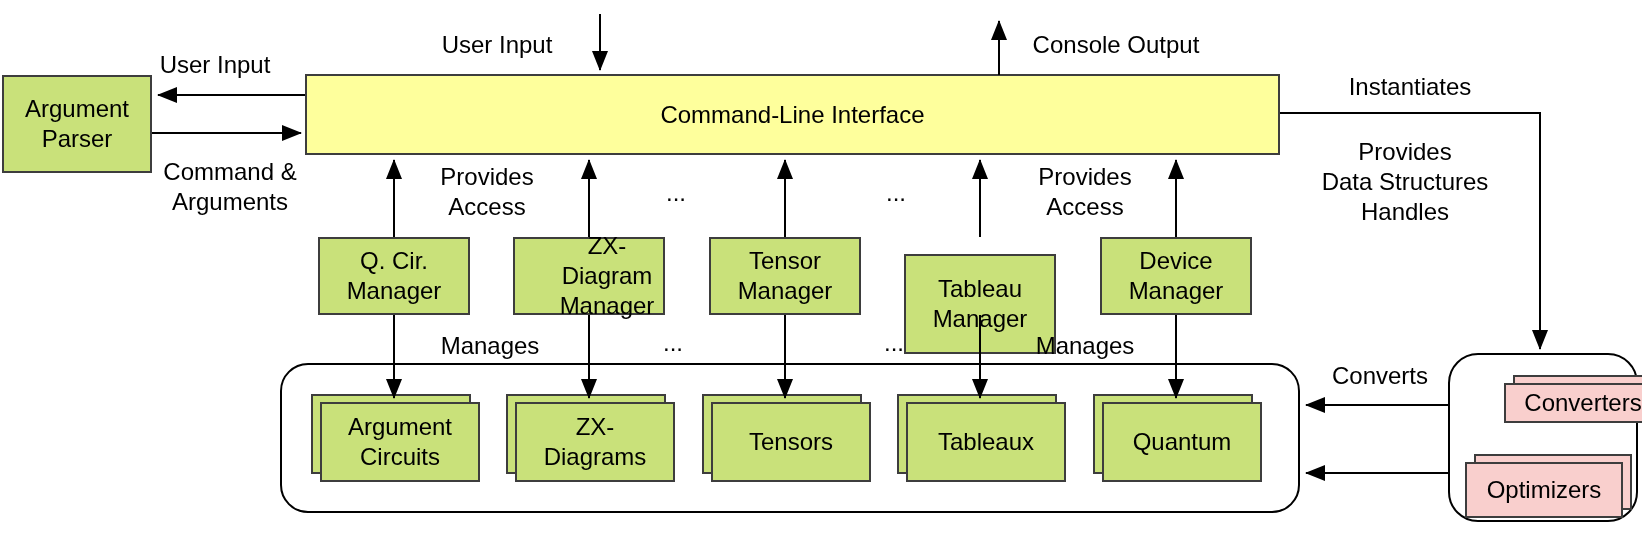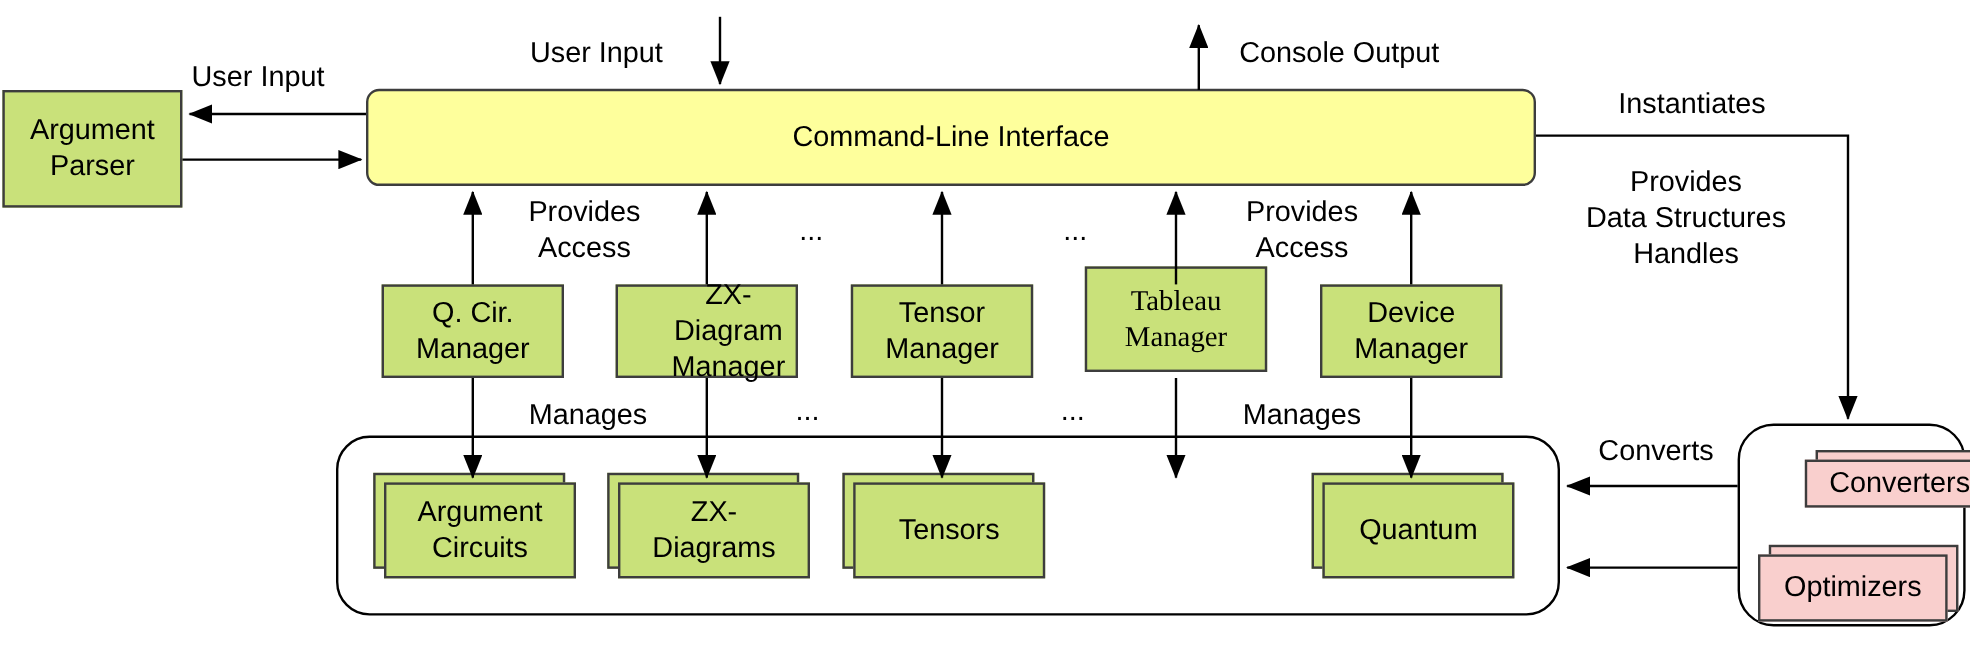--- a/index.html
+++ b/index.html
@@ -7,21 +7,21 @@
     position:relative;width:1642px;height:538px;background:#ffffff;overflow:hidden;
     font-family:"Liberation Sans","DejaVu Sans",sans-serif;color:#000;
   }
   
   .box{
     position:absolute;display:flex;align-items:center;justify-content:center;
     text-align:center;white-space:pre-line;font-size:24px;line-height:30px;
     border:2px solid var(--border);box-sizing:border-box;
   }
   .green{background:var(--green);}
-  .yellow{background:var(--yellow);border-radius:11px;}
+  .yellow{background:var(--yellow);}
   
   .stack{position:absolute;}
   .stack .back,.stack .front{
     position:absolute;left:0;top:0;width:100%;height:100%;
     border:2px solid var(--border);box-sizing:border-box;
   }
   .stack .front{
     display:flex;align-items:center;justify-content:center;text-align:center;
     white-space:pre-line;font-size:24px;line-height:30px;
   }
@@ -57,56 +57,62 @@
 Parser</div>
 
   <div class="box yellow layer-nodes" style="left:305px;top:74px;width:975px;height:81px;">Command-Line Interface</div>
 
   <div class="box green layer-nodes" style="left:318px;top:237px;width:152px;height:78px;">Q. Cir.
 Manager</div>
   <div class="box green layer-nodes" style="left:513px;top:237px;width:152px;height:78px;padding-left:36px;">ZX-Diagram
 Manager</div>
   <div class="box green layer-nodes" style="left:709px;top:237px;width:152px;height:78px;">Tensor
 Manager</div>
-  <div class="box green layer-nodes" style="left:904px;top:222px;width:152px;height:88px;font-family:Liberation Serif, serif;">Tableau
+  <div class="box green layer-nodes" style="left:904px;top:254px;width:152px;height:100px;">Tableau
 Manager</div>
   <div class="box green layer-nodes" style="left:1100px;top:237px;width:152px;height:78px;">Device
 Manager</div>
 
   <div class="stack green-stack layer-nodes" style="left:320px;top:402px;width:160px;height:80px;">
     <div class="back"></div>
     <div class="front">Argument
 Circuits</div>
   </div>
   <div class="stack green-stack layer-nodes" style="left:515px;top:402px;width:160px;height:80px;">
     <div class="back"></div>
     <div class="front">ZX-
 Diagrams</div>
   </div>
   <div class="stack green-stack layer-nodes" style="left:711px;top:402px;width:160px;height:80px;">
     <div class="back"></div>
     <div class="front">Tensors</div>
   </div>
+  <div class="stack green-stack layer-nodes" style="left:906px;top:402px;width:160px;height:80px;">
+    <div class="back"></div>
+    <div class="front">Tableaux</div>
+  </div>
   <div class="stack green-stack layer-nodes" style="left:1102px;top:402px;width:160px;height:80px;">
     <div class="back"></div>
     <div class="front">Quantum</div>
   </div>
 
   <div class="stack pink-stack layer-nodes" style="left:1504px;top:383px;width:158px;height:40px;">
     <div class="back"></div>
     <div class="front">Converters</div>
   </div>
   <div class="stack pink-stack layer-nodes" style="left:1465px;top:462px;width:158px;height:56px;">
     <div class="back"></div>
     <div class="front">Optimizers</div>
   </div>
 
   <div class="lbl" style="left:497px;top:30px;">User Input</div>
   <div class="lbl" style="left:1116px;top:30px;">Console Output</div>
   <div class="lbl" style="left:215px;top:50px;">User Input</div>
+  <div class="lbl" style="left:230px;top:157px;">Command &amp;
+Arguments</div>
   <div class="lbl" style="left:487px;top:162px;">Provides
 Access</div>
   <div class="lbl" style="left:1085px;top:162px;">Provides
 Access</div>
   <div class="lbl" style="left:676px;top:178px;">...</div>
   <div class="lbl" style="left:896px;top:178px;">...</div>
   <div class="lbl" style="left:490px;top:331px;">Manages</div>
   <div class="lbl" style="left:1085px;top:331px;">Manages</div>
   <div class="lbl" style="left:673px;top:328px;">...</div>
   <div class="lbl" style="left:894px;top:328px;">...</div>

